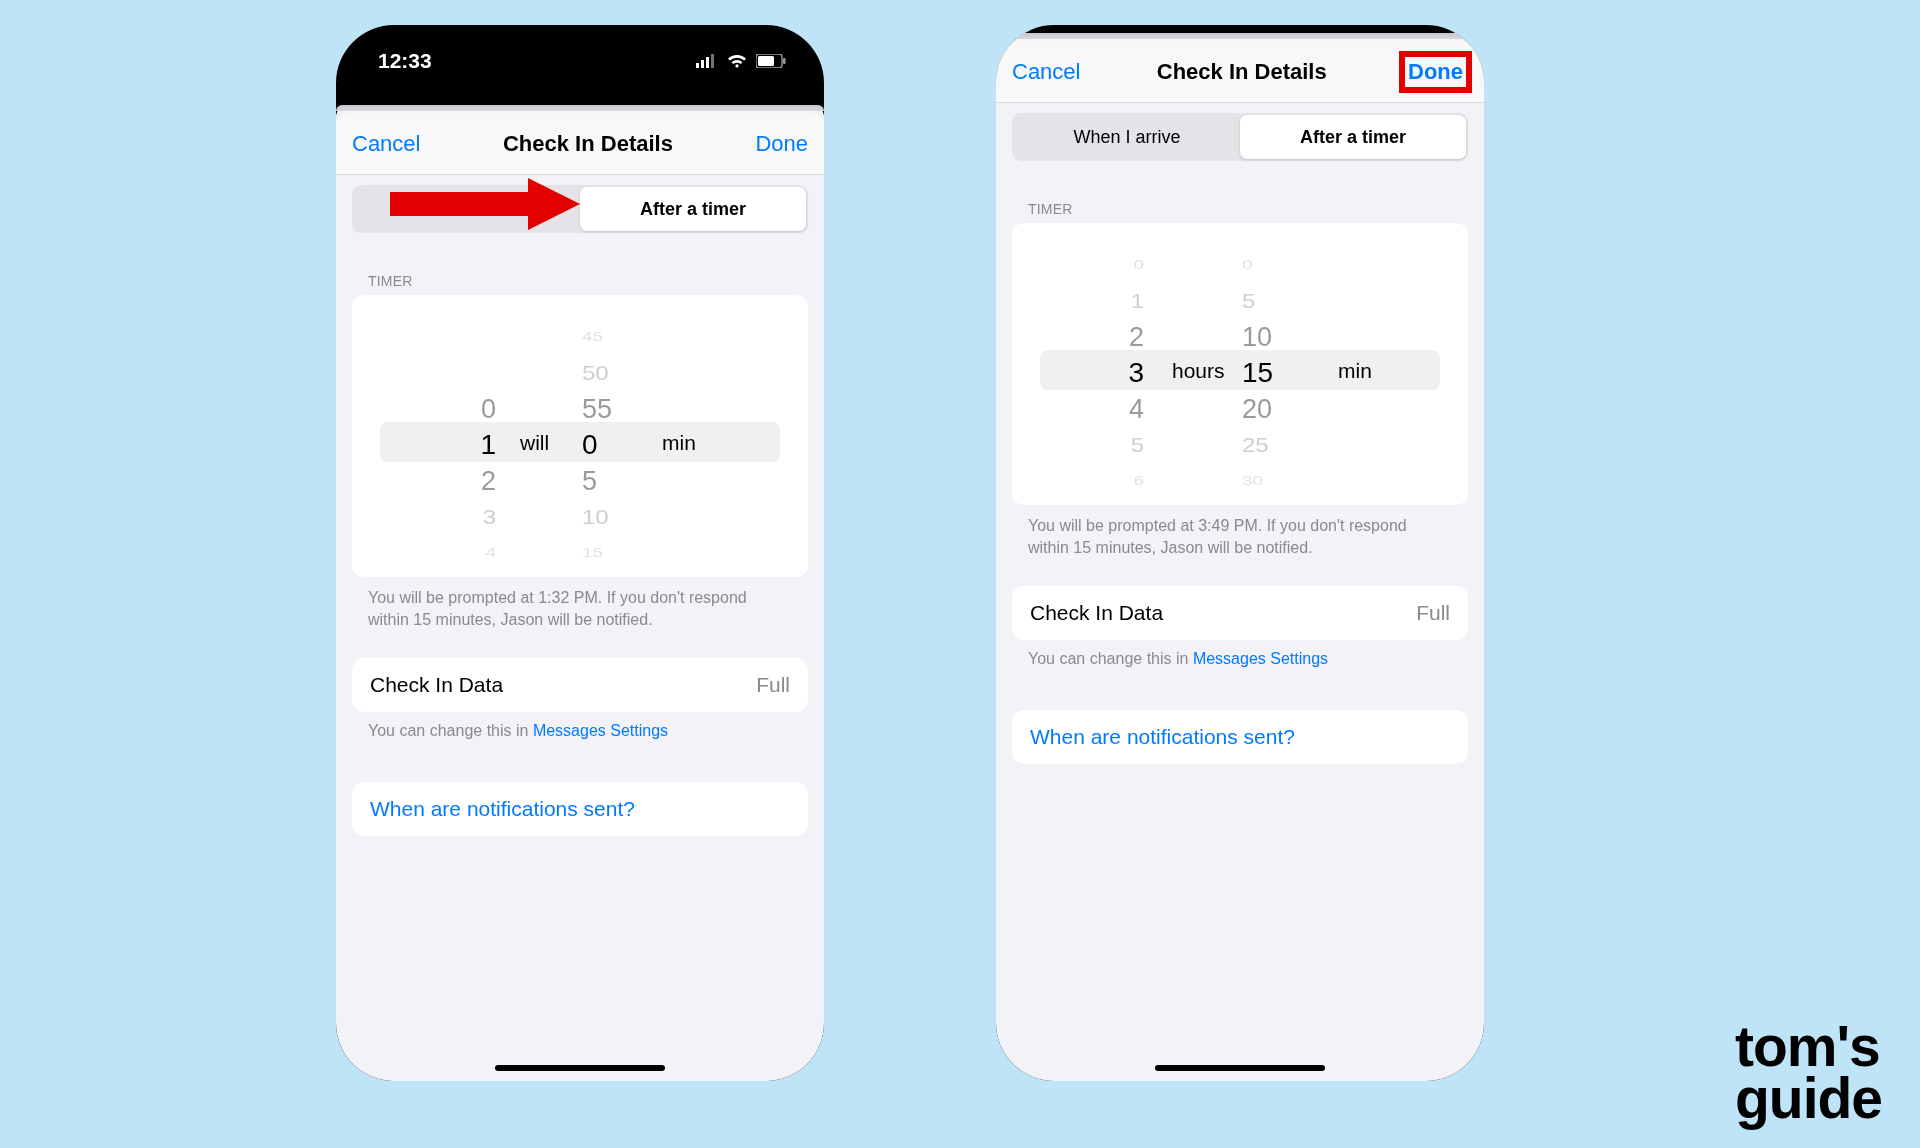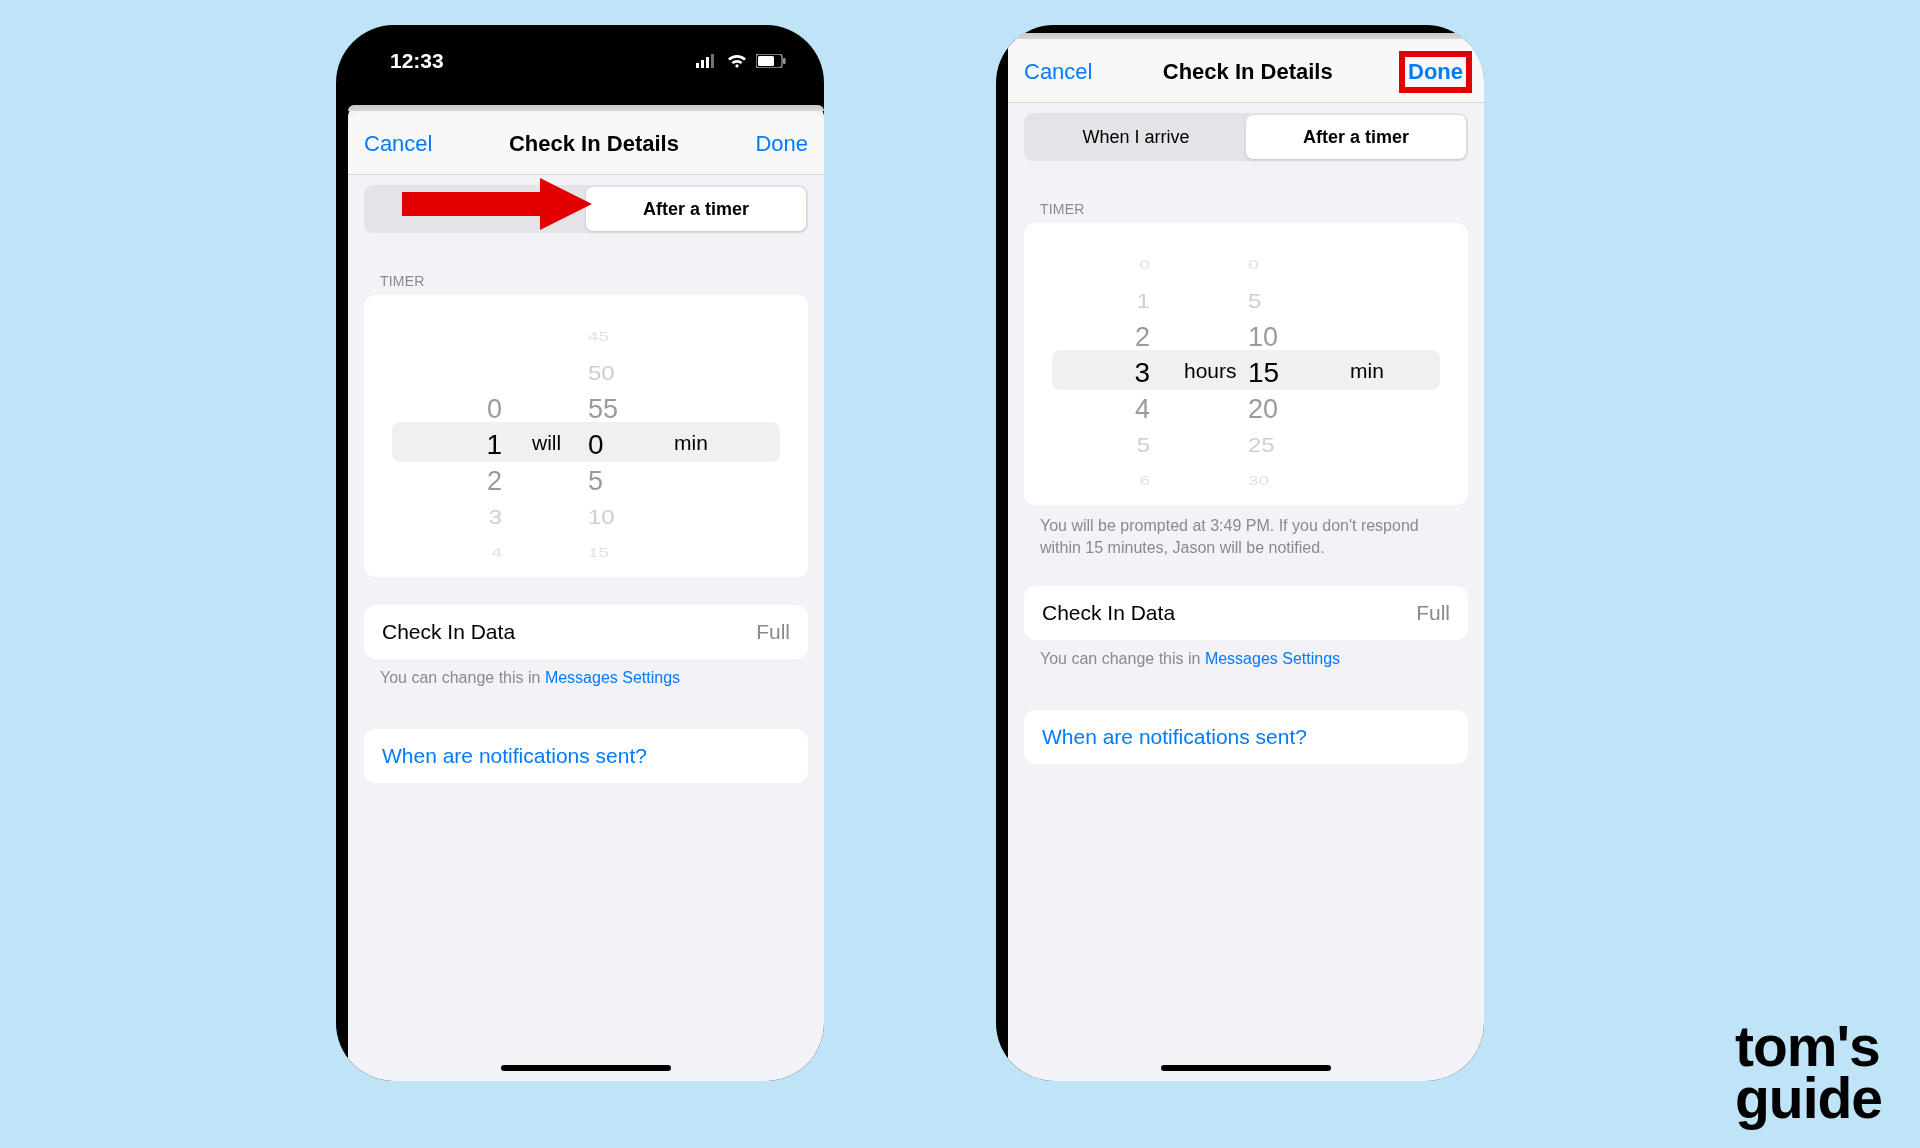--- a/index.html
+++ b/index.html
@@ -14,21 +14,20 @@
   .phones { display: flex; gap: 172px; padding: 25px 336px 0; }
   .phone {
     width: 488px;
     height: 1056px;
     background: #000;
     border-radius: 58px;
     display: flex;
     flex-direction: column;
     overflow: hidden;
     position: relative;
-    padding-left: 12px;
   }
   .statusbar {
     height: 72px;
     display: flex;
     align-items: center;
     justify-content: space-between;
     padding: 0 38px 0 42px;
     color: #fff;
   }
   .sb-time { font-size: 21px; font-weight: 600; }
@@ -283,20 +282,21 @@
               <div class="pv">55</div>
               <div class="pv sel">0</div>
               <div class="pv">5</div>
               <div class="pv p2">10</div>
               <div class="pv p3">15</div>
             </div>
           </div>
           <div class="unit hour">will</div>
           <div class="unit min">min</div>
         </div>
+        <div class="hint">You will be prompted at 1:32 PM. If you don't respond within 15 minutes, Jason will be notified.</div>
 
         <div class="row-card">
           <span>Check In Data</span>
           <span class="row-val">Full</span>
         </div>
         <div class="subhint">
           <span>You can change this in </span><a>Messages Settings</a>
         </div>
 
         <div class="link-card">When are notifications sent?</div>

